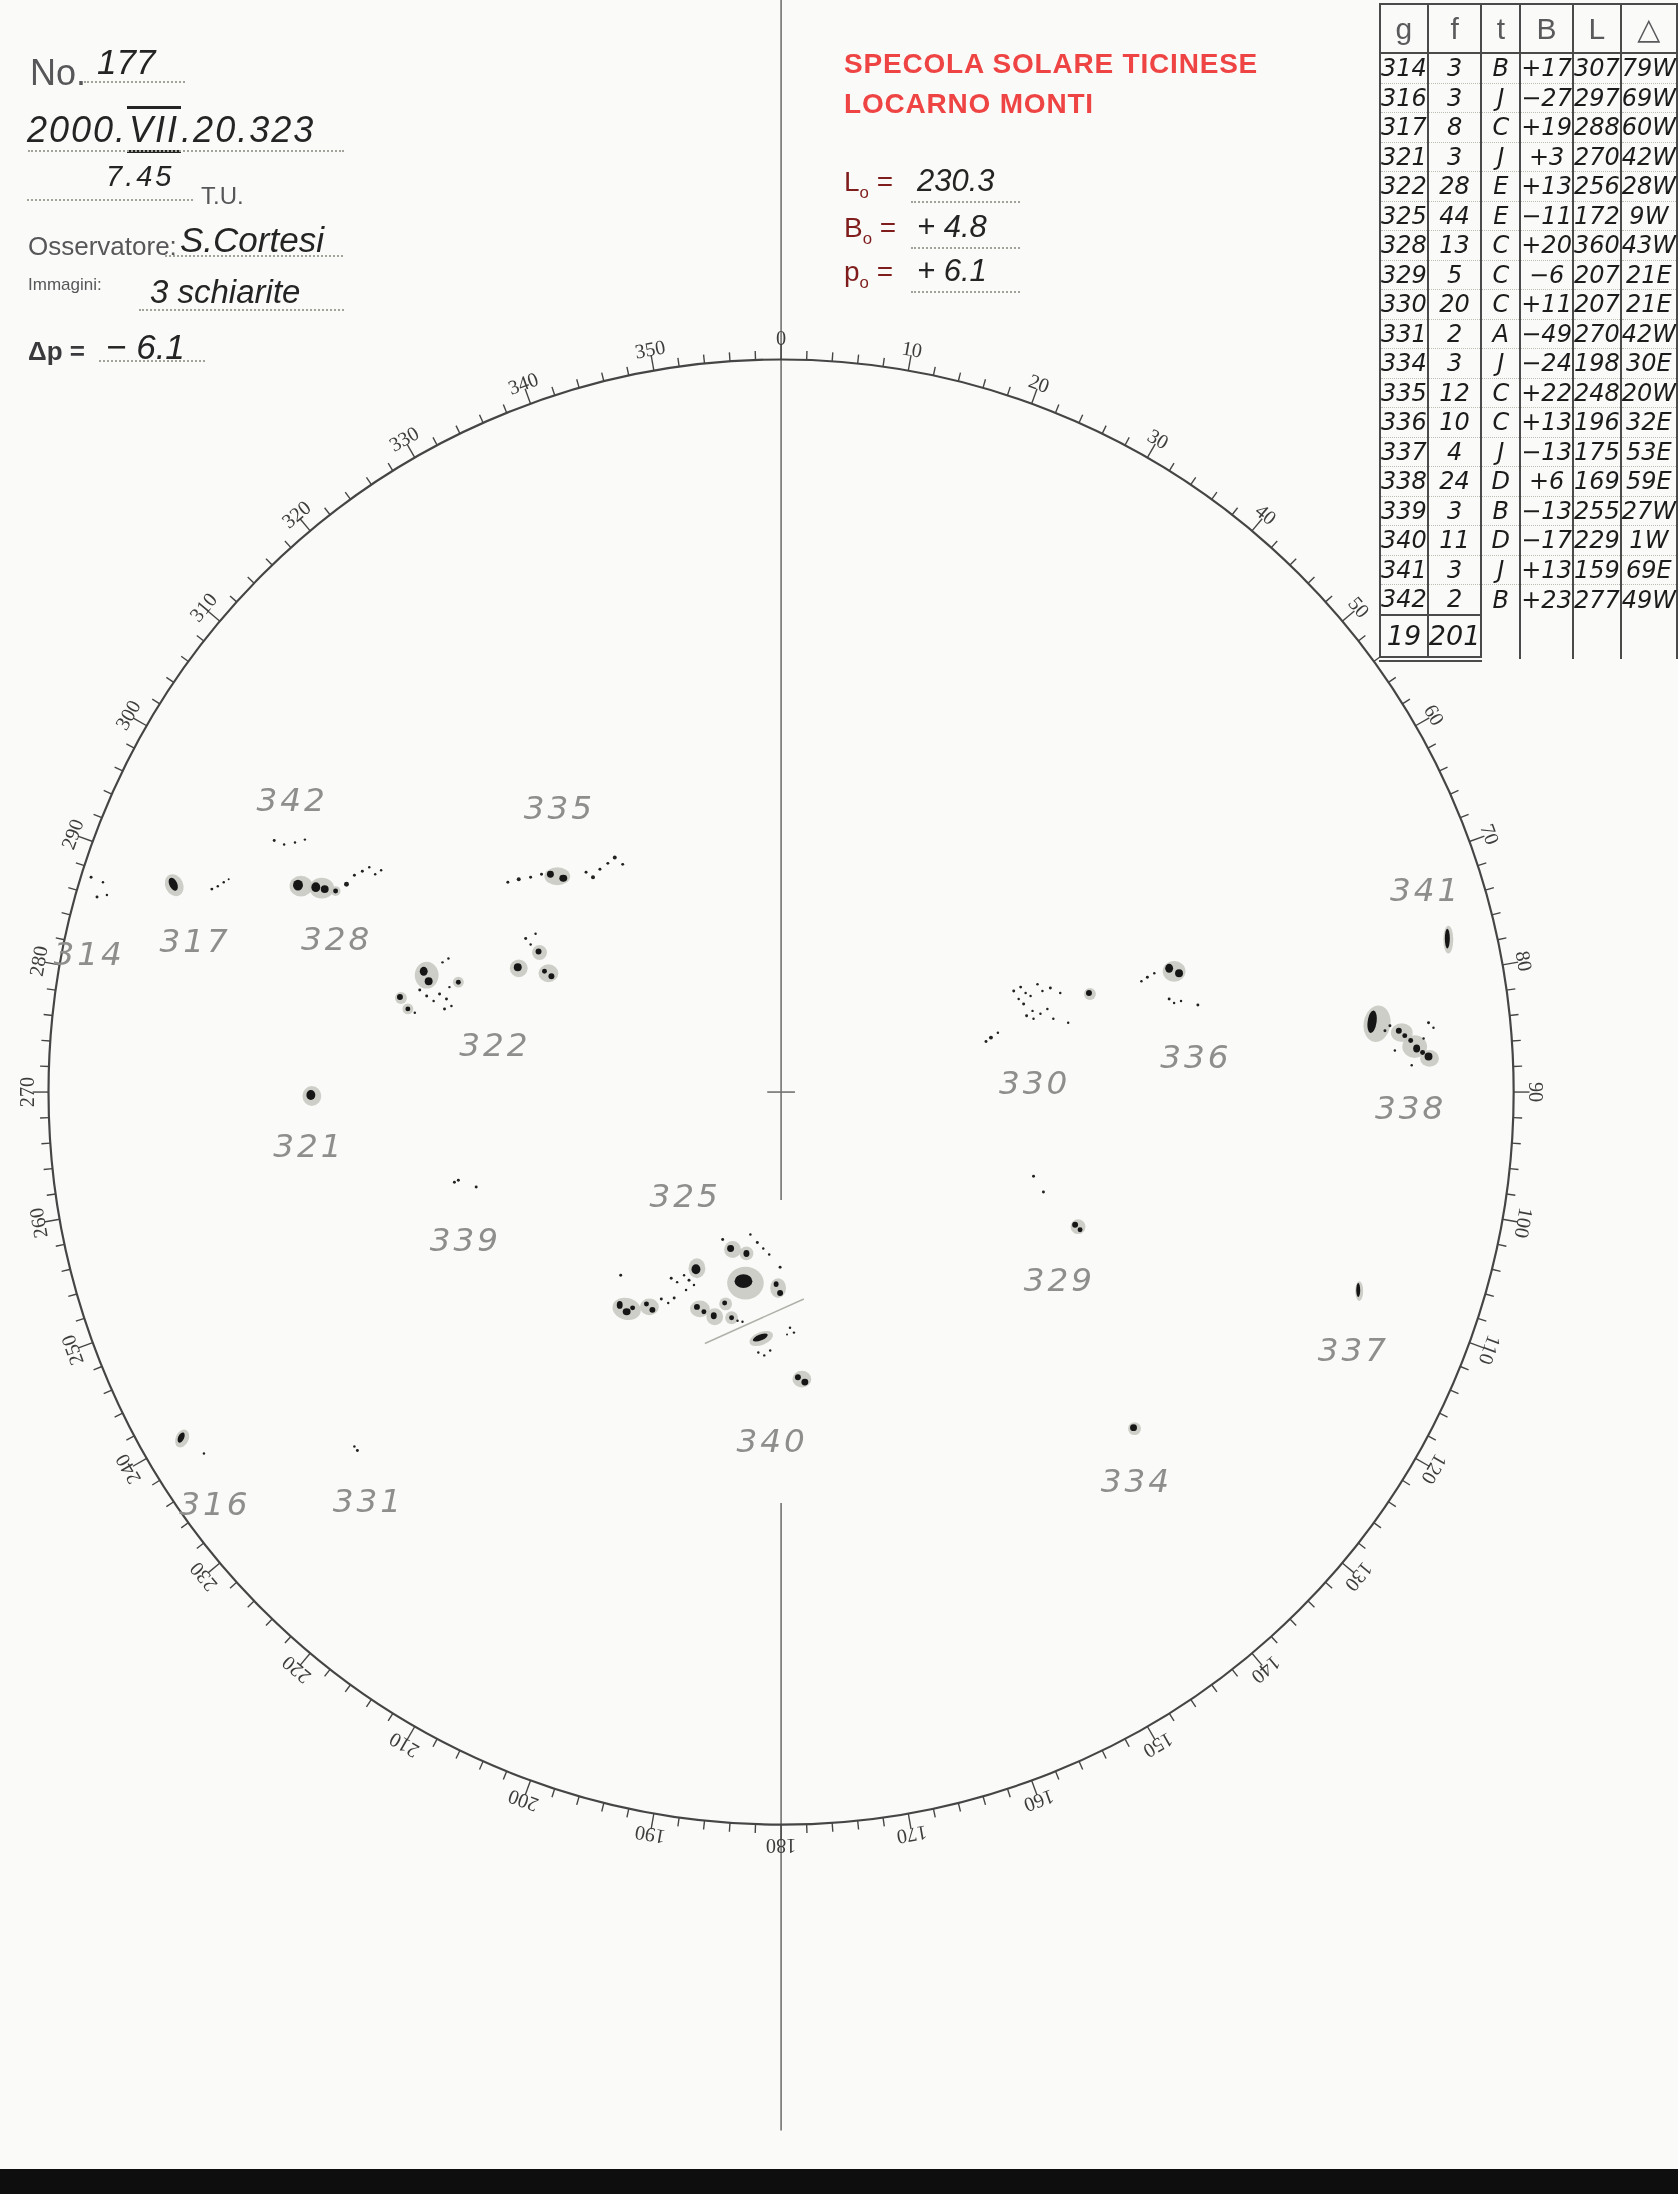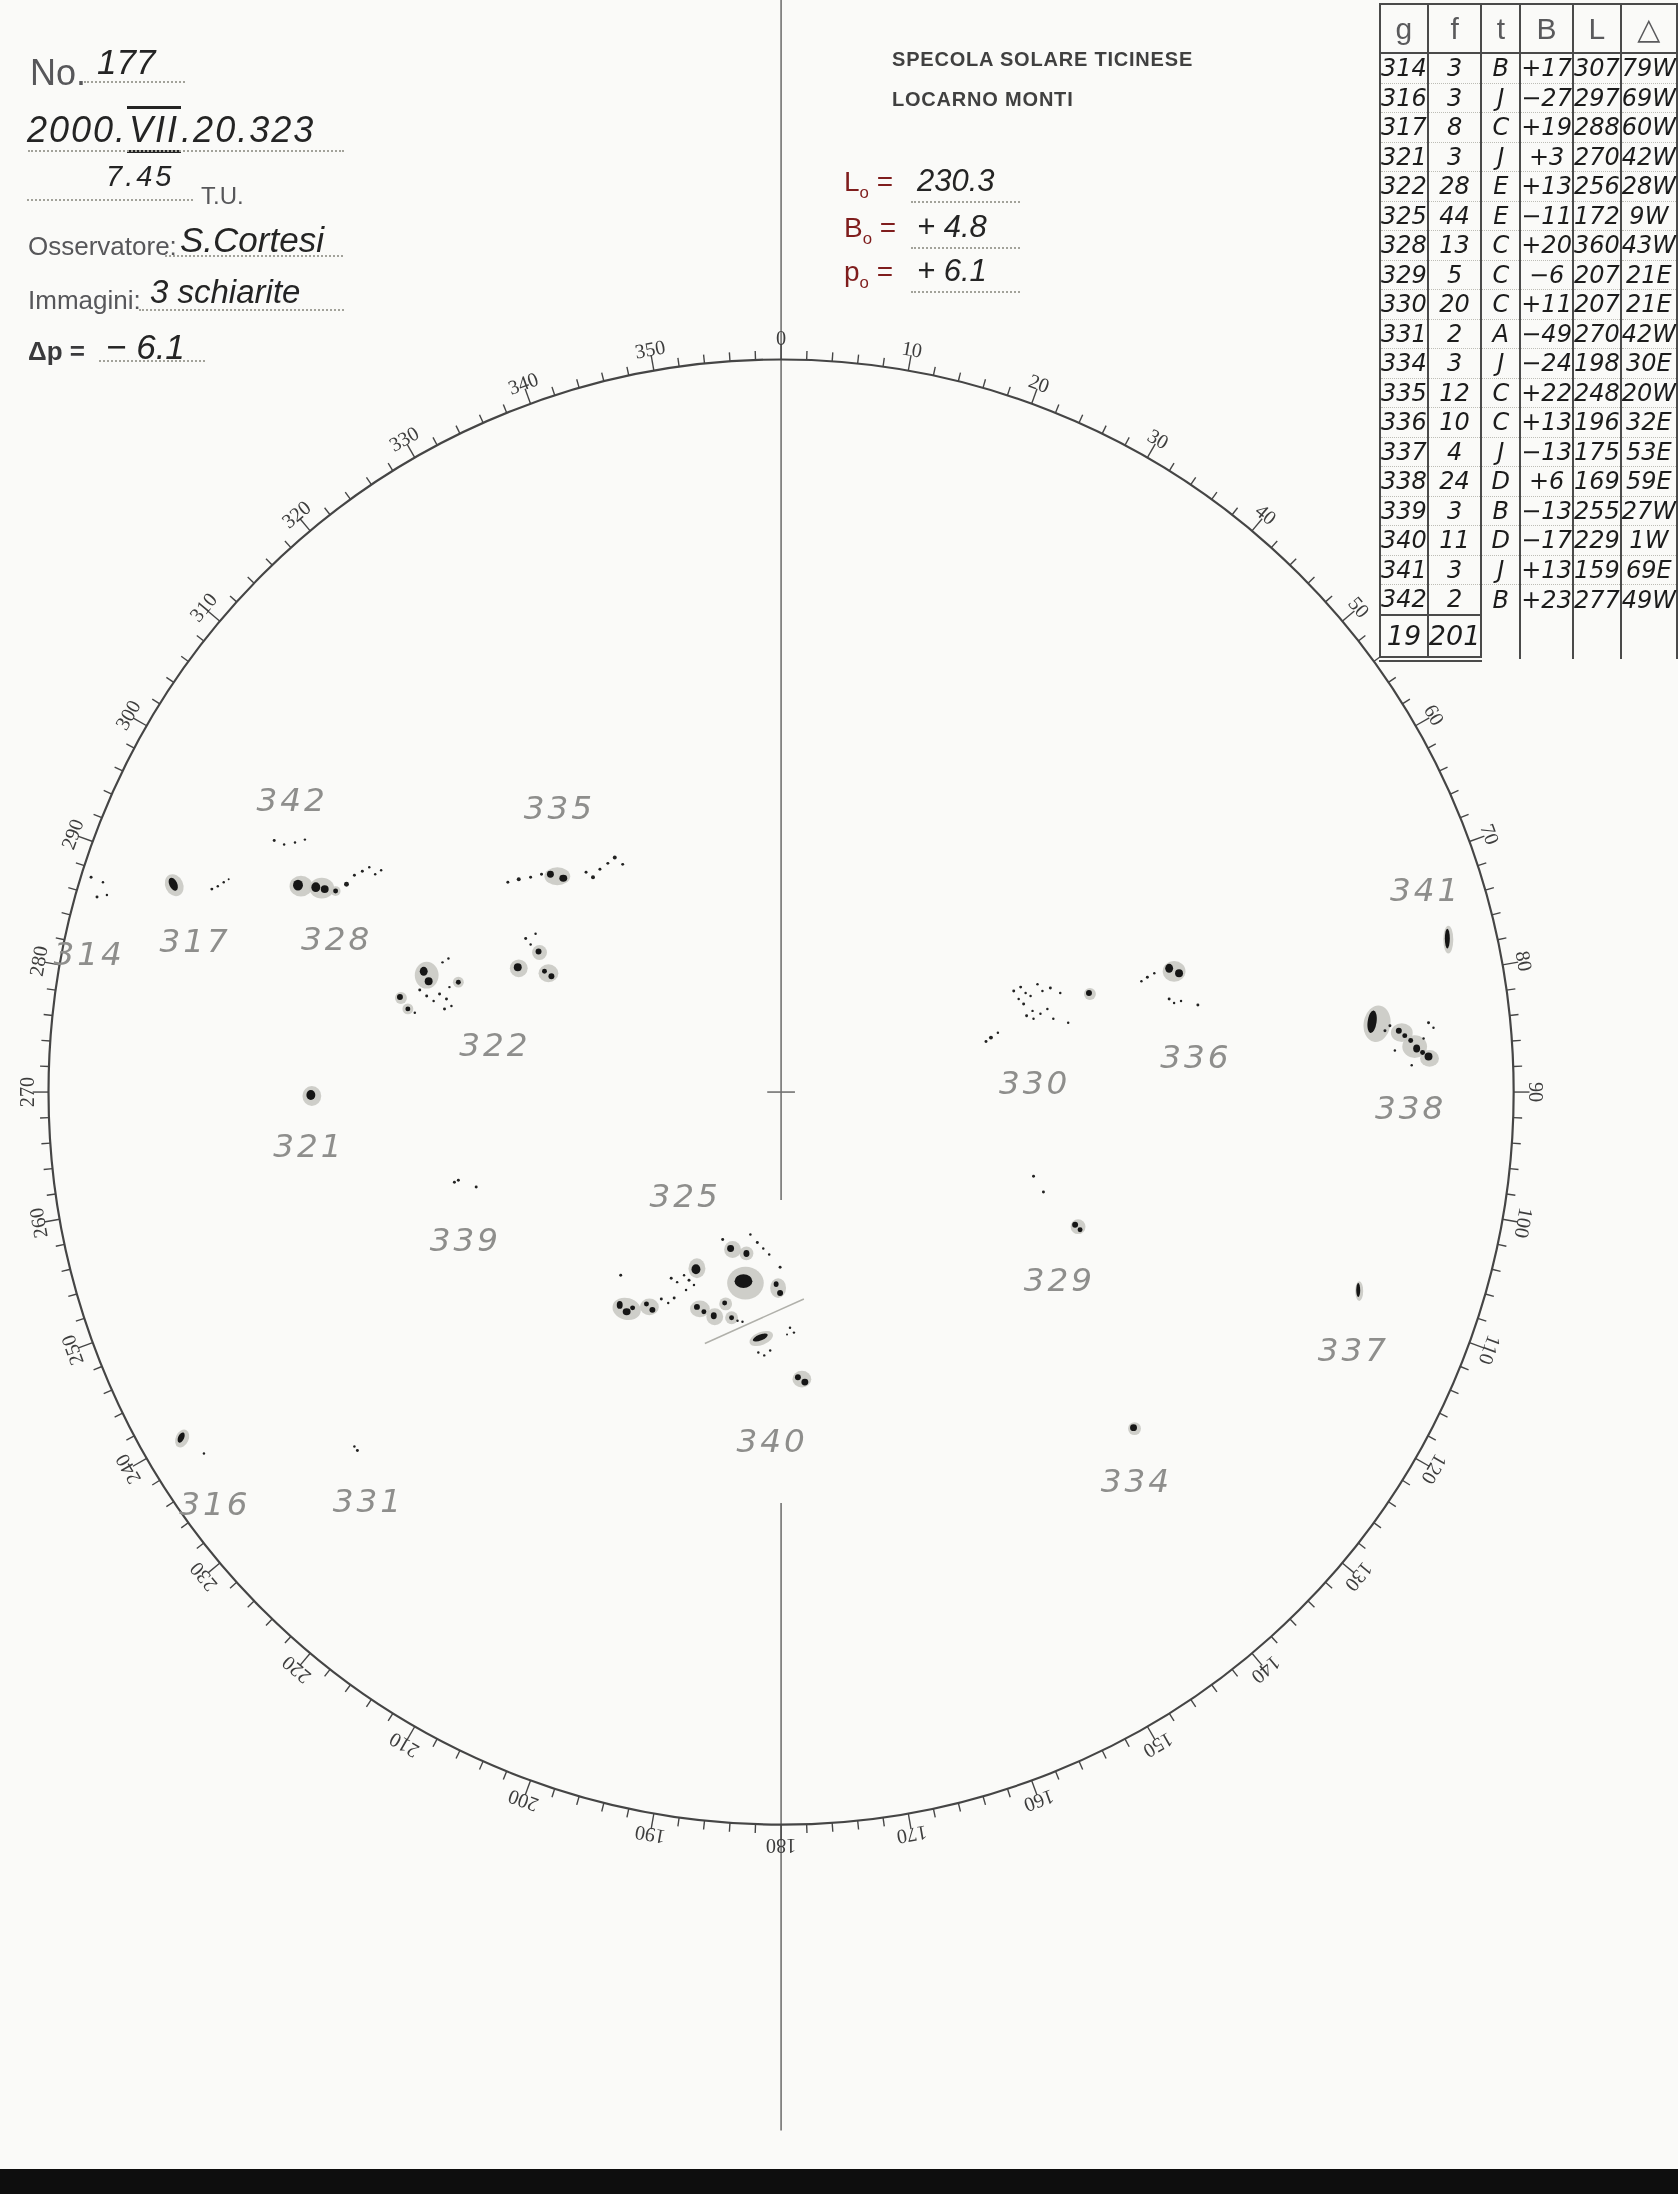--- a/index.html
+++ b/index.html
@@ -11,21 +11,21 @@
   .dotted{position:absolute;height:0;border-bottom:2px dotted #a2a29a;}
   .roman{border-top:3px solid #242424;border-bottom:3px solid #242424;padding:0 2px;}
   sub{font-size:0.6em;}
   
   .param-row{position:absolute;left:844px;white-space:nowrap;}
   .param-row .psym{font-size:28px;color:#7f1d1d;display:inline-block;width:67px;}
   .param-row .pval{font-size:31px;border-bottom:2px dotted #a2a29a;
                    padding:0 14px 2px 6px;min-width:89px;display:inline-block;}
   #param-0{top:163px;} #param-1{top:209px;} #param-2{top:253px;}
   
-  .title{position:absolute;left:892px;font-size:20px;font-weight:bold;color:#404040;letter-spacing:0.8px;}
+  .title{position:absolute;left:844px;font-size:28px;font-weight:bold;color:#ef4444;letter-spacing:0.8px;}
   
   #obs-table-wrap{position:absolute;left:1379px;top:3px;}
   table{border-collapse:collapse;table-layout:fixed;}
   th{border:2px solid #4a4a4a;height:47px;font-weight:normal;font-size:30px;color:#5a5a5c;padding:0;}
   td{border-left:2px solid #4a4a4a;border-top:1px dotted #bdbdb6;height:28.5px;padding:0;
      text-align:center;font-family:"DejaVu Sans",sans-serif;font-style:italic;
      font-size:24px;color:#1c1c1c;line-height:1;}
   tbody tr:first-child td{border-top:none;}
   td:last-child{border-right:2px solid #4a4a4a;}
   tr.totals td{border-top:none;border-left:none;border-right:none;height:40px;font-size:27px;}
@@ -51,21 +51,21 @@
   <div class="dotted" style="left:28px;top:150px;width:316px;"></div>
 
   <div class="abs hand" style="left:106px;top:160px;font-size:29px;letter-spacing:3px;">7.45</div>
   <div class="abs print" style="left:201px;top:182px;font-size:24px;">T.U.</div>
   <div class="dotted" style="left:27px;top:199px;width:166px;"></div>
 
   <div class="abs print" style="left:28px;top:231px;font-size:26px;">Osservatore:</div>
   <div class="abs hand" style="left:180px;top:220px;font-size:35px;">S.Cortesi</div>
   <div class="dotted" style="left:165px;top:255px;width:178px;"></div>
 
-  <div class="abs print" style="left:28px;top:285px;font-size:26px;">Immagini:</div>
+  <div class="abs print" style="left:28px;top:275px;font-size:17px;">Immagini:</div>
   <div class="abs hand" style="left:150px;top:273px;font-size:33px;">3 schiarite</div>
   <div class="dotted" style="left:139px;top:309px;width:205px;"></div>
 
   <div class="abs" style="left:28px;top:336px;font-size:26px;font-weight:bold;color:#3a3a3c;">Δp =</div>
   <div class="abs hand" style="left:106px;top:327px;font-size:35px;">− 6.1</div>
   <div class="dotted" style="left:99px;top:360px;width:106px;"></div>
 
   <div class="title" style="top:48px;">SPECOLA SOLARE TICINESE</div>
   <div class="title" style="top:88px;">LOCARNO MONTI</div>
 

